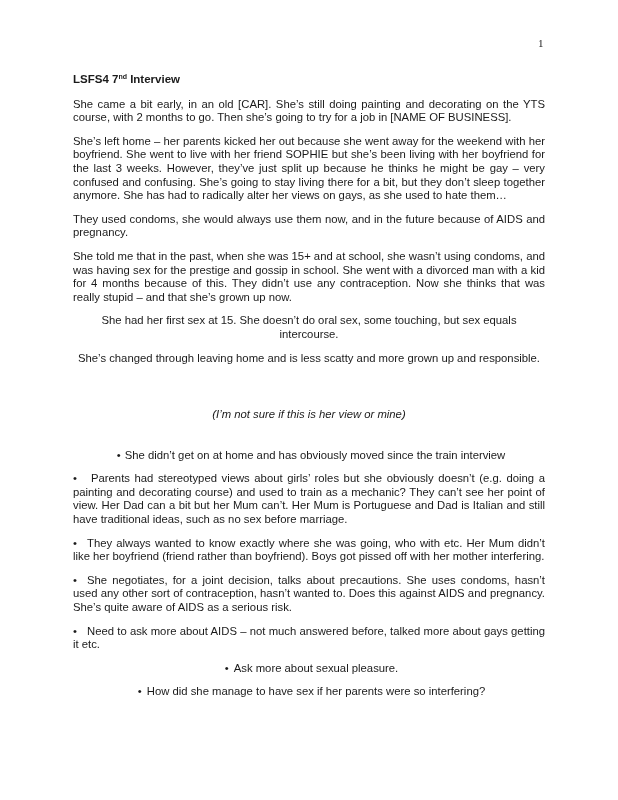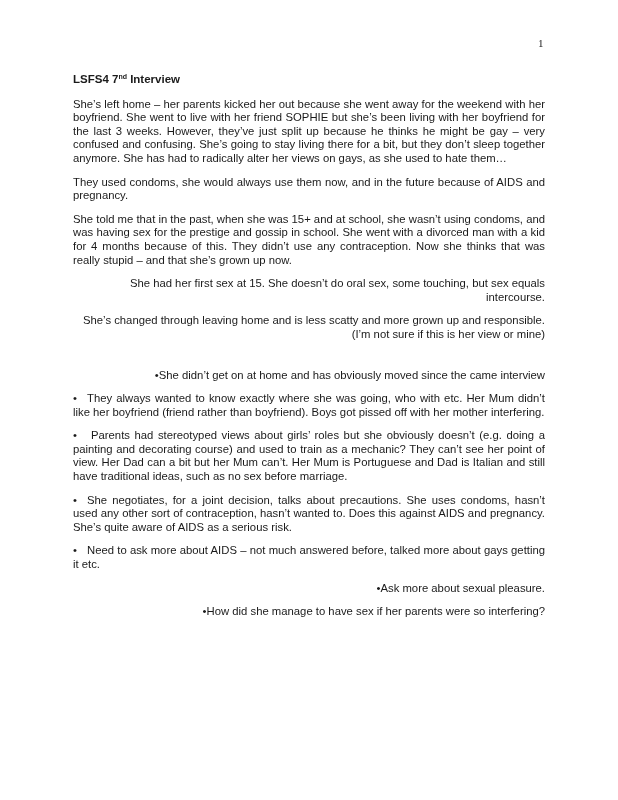--- a/index.html
+++ b/index.html
@@ -5,46 +5,47 @@
   html, body { margin: 0; padding: 0; background: #ffffff; }
   body { width: 618px; height: 800px; position: relative; overflow: hidden;
          font-family: "Liberation Sans", sans-serif; color: #1a1a1a; }
   .page-number { position: absolute; left: 538px; top: 37px; font-size: 11px;
                  font-family: "Liberation Serif", serif; color: #222; }
   .content { position: absolute; left: 73px; top: 73px; width: 472px;
              font-size: 11.3px; line-height: 13.6px; }
   .heading { font-weight: bold; font-size: 11.5px; margin: 0 0 11px 0; }
   .heading sup { font-size: 7px; vertical-align: 4px; line-height: 0; }
   p { margin: 0 0 10px 0; text-align: justify; }
-  p.left { text-align: right; }
-  .italic { display: block; }
+  p.left { text-align: center; }
+  .italic { font-style: italic; display: block; margin-top: 43px; }
   .section-gap { height: 17px; }
   .bullet-mark { display: inline-block; width: 12px; }
   .bullet-mark.wide { width: 18px; }
   .bullet-mark.mid { width: 14px; }
 </style>
 </head>
 <body>
 
 <div class="page-number">1</div>
 
 <div class="content">
 
   <div class="heading"><span>LSFS4 7</span><sup>nd</sup><span> Interview</span></div>
 
+  <p>She came a bit early, in an old [CAR]. She’s still doing painting and decorating on the YTS course, with 2 months to go. Then she’s going to try for a job in [NAME OF BUSINESS].</p>
   <p>She’s left home – her parents kicked her out because she went away for the weekend with her boyfriend. She went to live with her friend SOPHIE but she’s been living with her boyfriend for the last 3 weeks. However, they’ve just split up because he thinks he might be gay – very confused and confusing. She’s going to stay living there for a bit, but they don’t sleep together anymore. She has had to radically alter her views on gays, as she used to hate them…</p>
   <p>They used condoms, she would always use them now, and in the future because of AIDS and pregnancy.</p>
   <p>She told me that in the past, when she was 15+ and at school, she wasn’t using condoms, and was having sex for the prestige and gossip in school. She went with a divorced man with a kid for 4 months because of this. They didn’t use any contraception. Now she thinks that was really stupid – and that she’s grown up now.</p>
   <p class="left">She had her first sex at 15. She doesn’t do oral sex, some touching, but sex equals intercourse.</p>
   <p class="left"><span>She’s changed through leaving home and is less scatty and more grown up and responsible.</span><span class="italic">(I’m not sure if this is her view or mine)</span></p>
 
   <div class="section-gap"></div>
 
 
-  <p class="left"><span class="bullet-mark">•</span><span>She didn’t get on at home and has obviously moved since the came interview</span></p>
+  <p class="left"><span class="bullet-mark">•</span><span>She didn’t get on at home and has obviously moved since the train interview</span></p>
+  <p><span class="bullet-mark wide">•</span><span>Parents had stereotyped views about girls’ roles but she obviously doesn’t (e.g. doing a painting and decorating course) and used to train as a mechanic? They can’t see her point of view. Her Dad can a bit but her Mum can’t. Her Mum is Portuguese and Dad is Italian and still have traditional ideas, such as no sex before marriage.</span></p>
   <p><span class="bullet-mark mid">•</span><span>They always wanted to know exactly where she was going, who with etc. Her Mum didn’t like her boyfriend (friend rather than boyfriend). Boys got pissed off with her mother interfering.</span></p>
-  <p><span class="bullet-mark wide">•</span><span>Parents had stereotyped views about girls’ roles but she obviously doesn’t (e.g. doing a painting and decorating course) and used to train as a mechanic? They can’t see her point of view. Her Dad can a bit but her Mum can’t. Her Mum is Portuguese and Dad is Italian and still have traditional ideas, such as no sex before marriage.</span></p>
   <p><span class="bullet-mark mid">•</span><span>She negotiates, for a joint decision, talks about precautions. She uses condoms, hasn’t used any other sort of contraception, hasn’t wanted to. Does this against AIDS and pregnancy. She’s quite aware of AIDS as a serious risk.</span></p>
   <p><span class="bullet-mark mid">•</span><span>Need to ask more about AIDS – not much answered before, talked more about gays getting it etc.</span></p>
   <p class="left"><span class="bullet-mark mid">•</span><span>Ask more about sexual pleasure.</span></p>
   <p class="left"><span class="bullet-mark mid">•</span><span>How did she manage to have sex if her parents were so interfering?</span></p>
 
 </div>
 
 </body></html>

